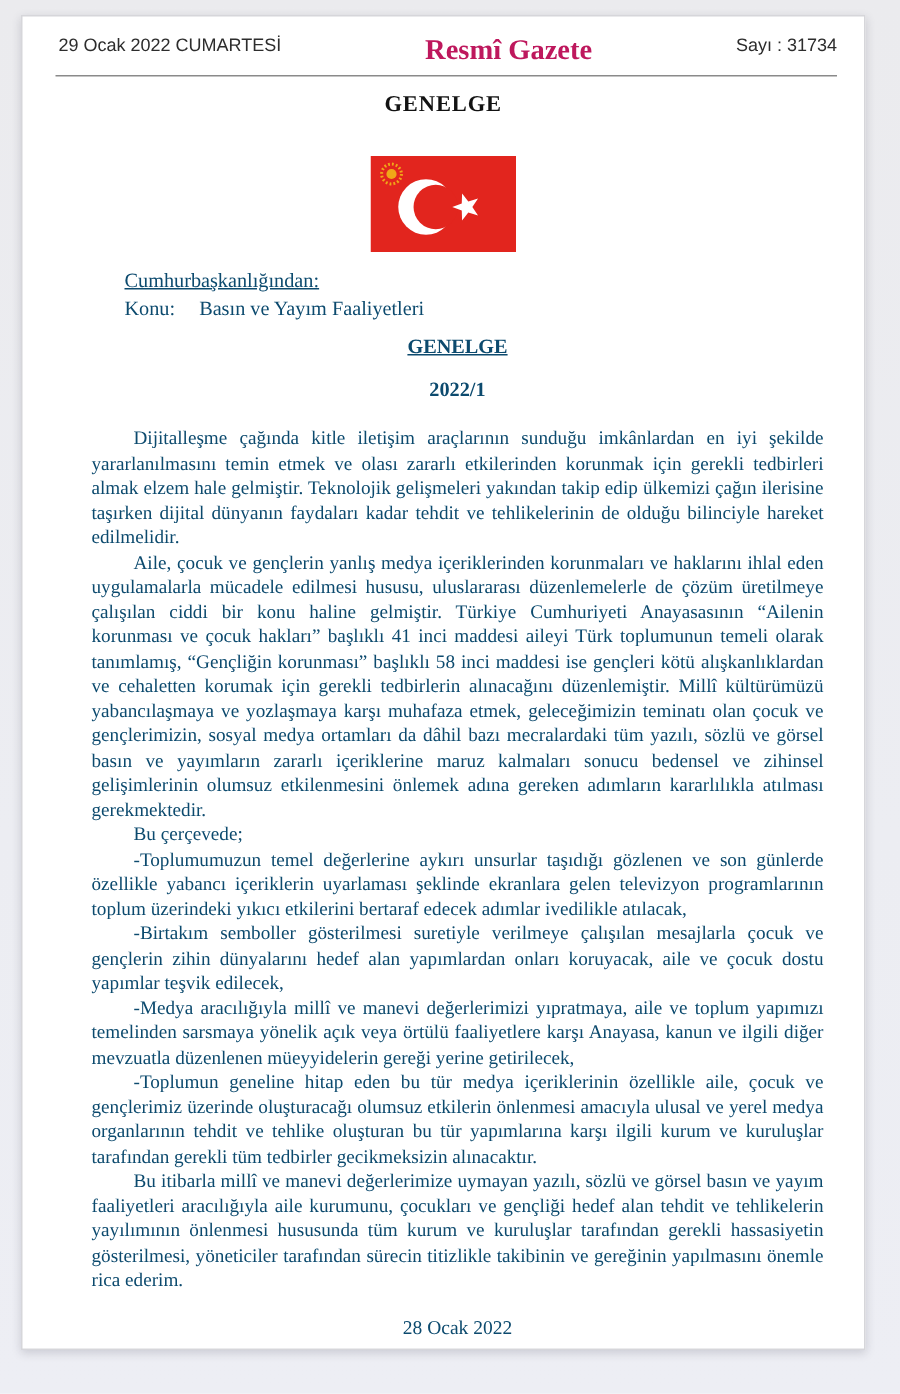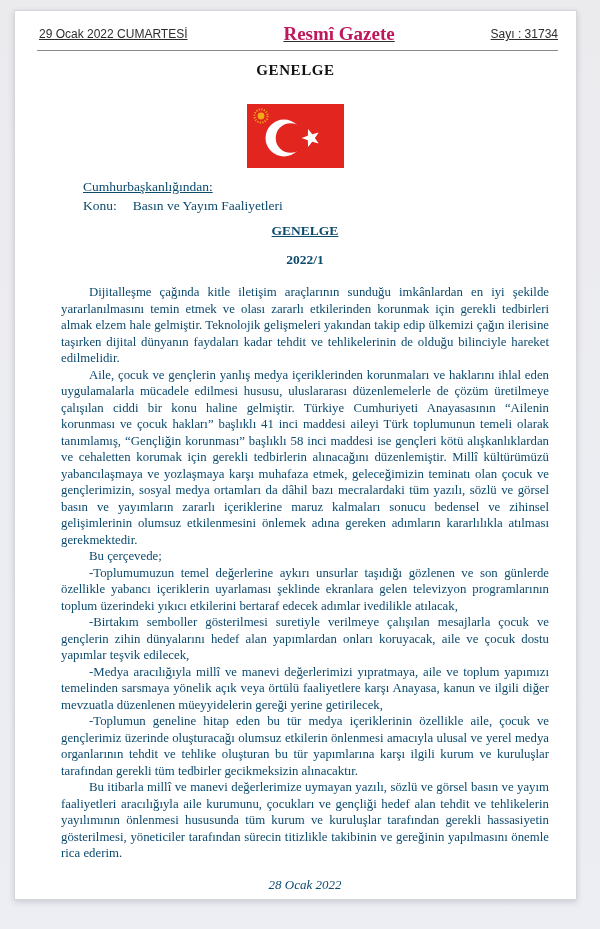--- a/index.html
+++ b/index.html
@@ -18,24 +18,24 @@
     position: absolute; left: 14px; top: 10px;
     width: 563px; height: 890px;
     background: #ffffff;
     border: 1px solid #d6d6da;
     box-shadow: 0 2px 6px rgba(60,60,80,0.20);
     box-sizing: border-box;
     padding-top: 12px;
     overflow: hidden;
   }
   .page-header {
-    display: flex; align-items: center; justify-content: space-between;
+    display: flex; align-items: flex-start; justify-content: space-between;
     margin: 0 18px 0 24px;
     font-family: "Liberation Sans", sans-serif;
-    font-size: 12px; color: #2d2d2d; text-decoration: underline;
+    font-size: 12px; color: #2d2d2d;
   }
   .hdr-title {
     font-family: "Liberation Serif", serif;
     font-weight: bold; font-size: 19px;
     color: #be185d;
   }
   .header-rule {
     border: none; border-top: 1px solid #8a8a8a;
     margin: 5px 18px 0 22px;
   }
@@ -53,21 +53,21 @@
   .subject-label { font-weight: normal; margin-right: 16px; }
   .circular-heading { text-align: center; margin-top: 9px; font-size: 13.5px; font-weight: bold; }
   .c-title { text-decoration: underline; }
   .c-number { margin-top: 13px; }
 
   .body-text { margin-top: 16px; }
   .body-p {
     margin: 0; font-size: 12.8px; line-height: 16.5px;
     text-align: justify; text-indent: 28px; hyphens: none;
   }
-  .date-line { margin: 15px 0 0; text-align: center; font-size: 13px; font-style: italic; }
+  .date-line { margin: 15px 0 0; text-align: center; font-size: 13px; }
 </style>
 </head>
 <body>
 
 <div class="canvas">
   <div class="page">
 
     <div class="page-header">
       <span class="hdr-date">29 Ocak 2022 CUMARTESİ</span>
       <span class="hdr-title">Resmî Gazete</span>

